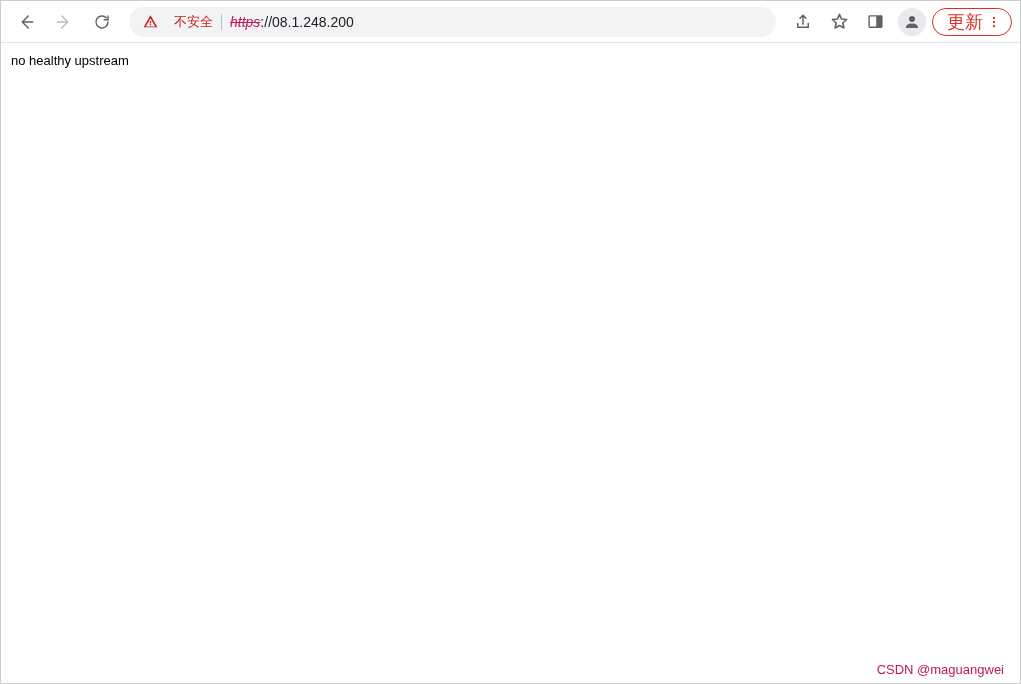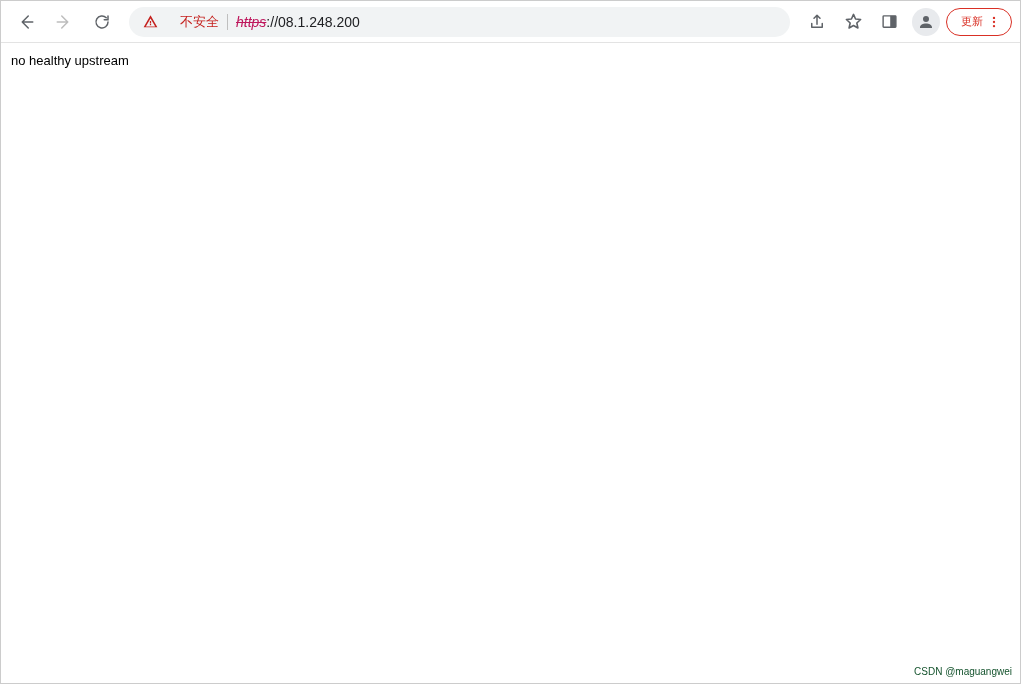--- a/index.html
+++ b/index.html
@@ -41,21 +41,21 @@
       align-items: center;
       padding: 0 14px;
       margin: 0 6px;
       font-size: 14px;
       color: #202124;
       gap: 8px;
     }
     .sec-warn {
       display: flex;
       align-items: center;
-      gap: 22px;
+      gap: 16px;
       color: #c5221f;
       font-size: 13px;
     }
     .omnibox .divider {
       width: 1px; height: 16px; background: #bfbfbf;
     }
     .url-protocol {
       color: #be185d;
       text-decoration: line-through;
       font-style: italic;
@@ -76,36 +76,36 @@
     }
     .update-btn {
       height: 28px;
       border: 1px solid #d93025;
       color: #d93025;
       border-radius: 14px;
       padding: 0 10px 0 14px;
       display: flex;
       align-items: center;
       gap: 4px;
-      font-size: 11px;
+      font-size: 18px;
       cursor: pointer;
       background: #fff;
     }
     .content {
       padding: 10px;
       font-family: Liberation Sans, sans-serif;
       font-size: 13px;
       color: #000;
     }
     .watermark {
       position: absolute;
-      right: 8px;
+      right: 16px;
       bottom: 6px;
-      color: #14532d;
-      font-size: 10px;
+      color: #be185d;
+      font-size: 13px;
       pointer-events: none;
     }
     svg { display: block; }
   </style>
 </head>
 <body>
 
 <div class="toolbar">
   <div class="nav-btn">
     <svg width="18" height="18" viewBox="0 0 24 24">

